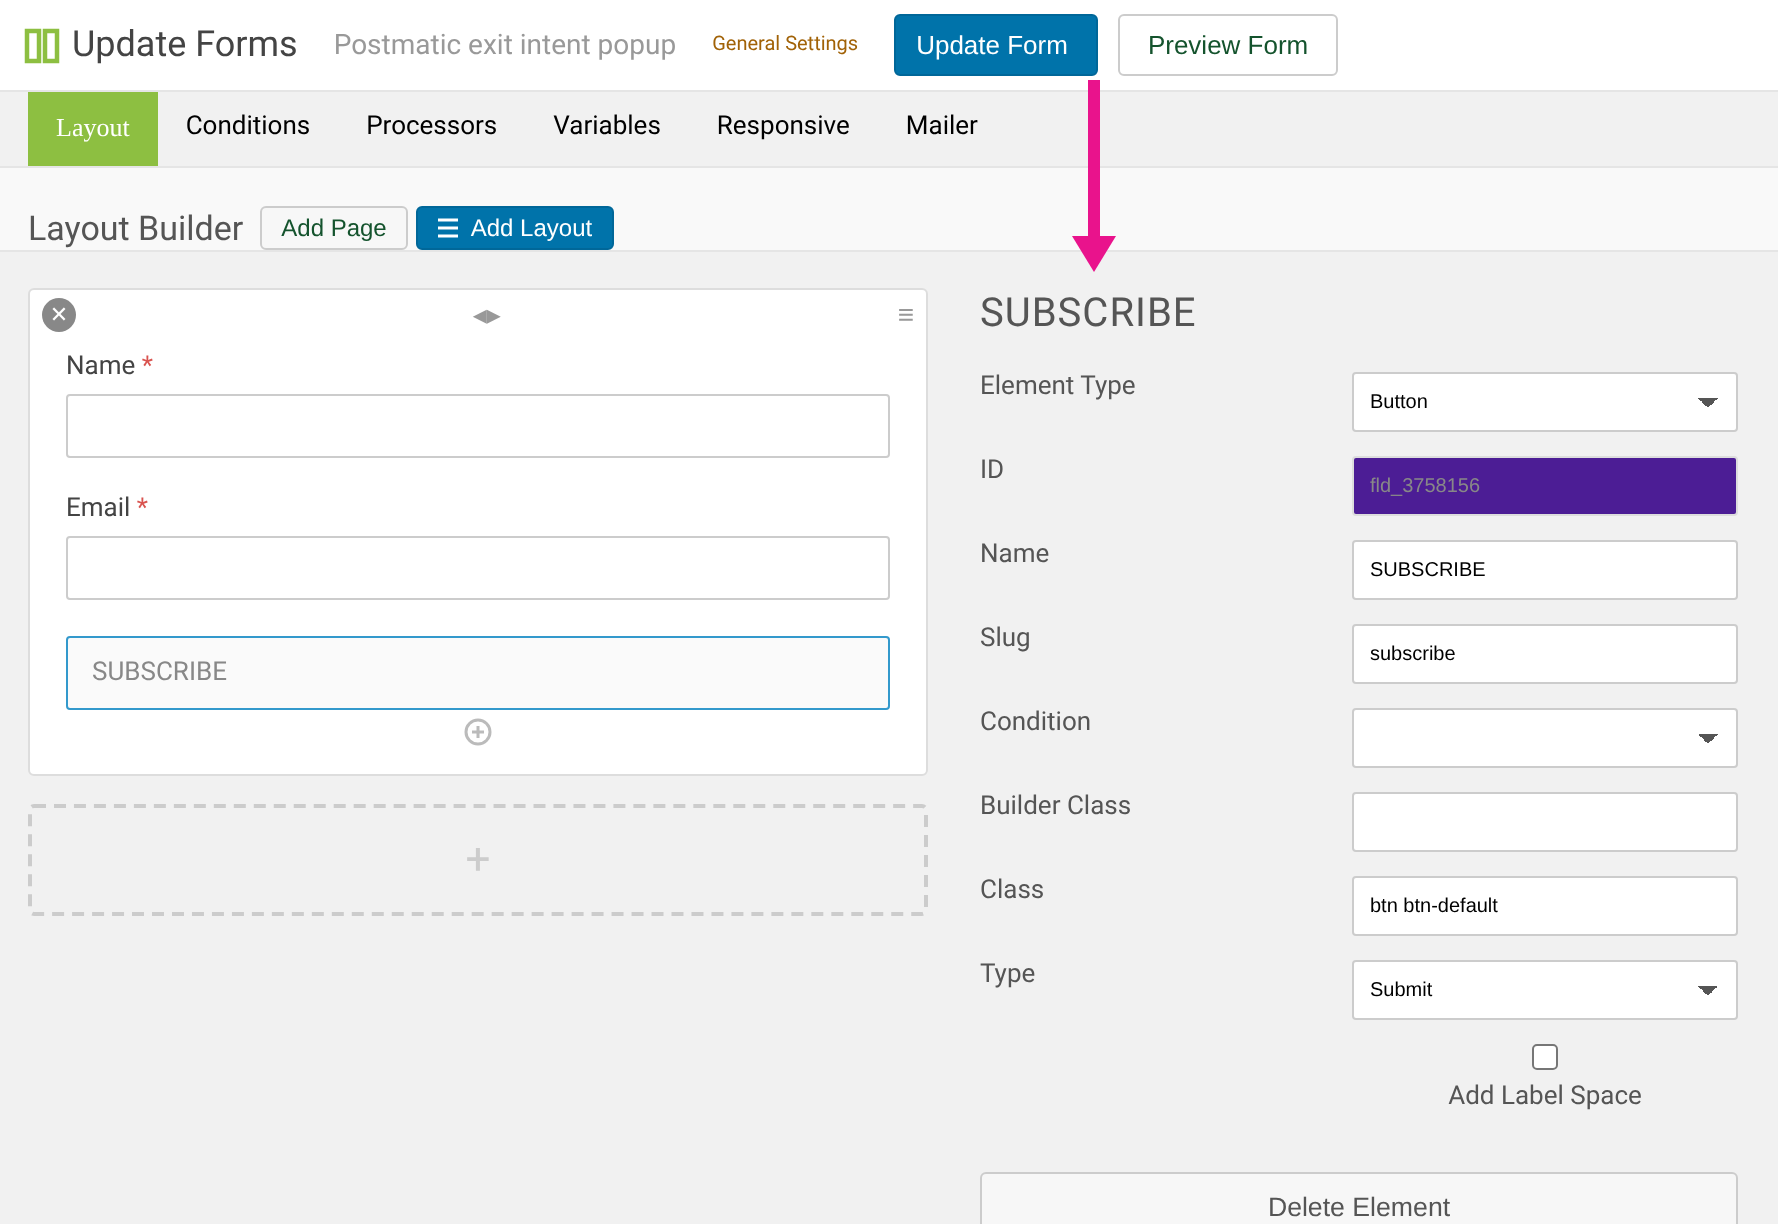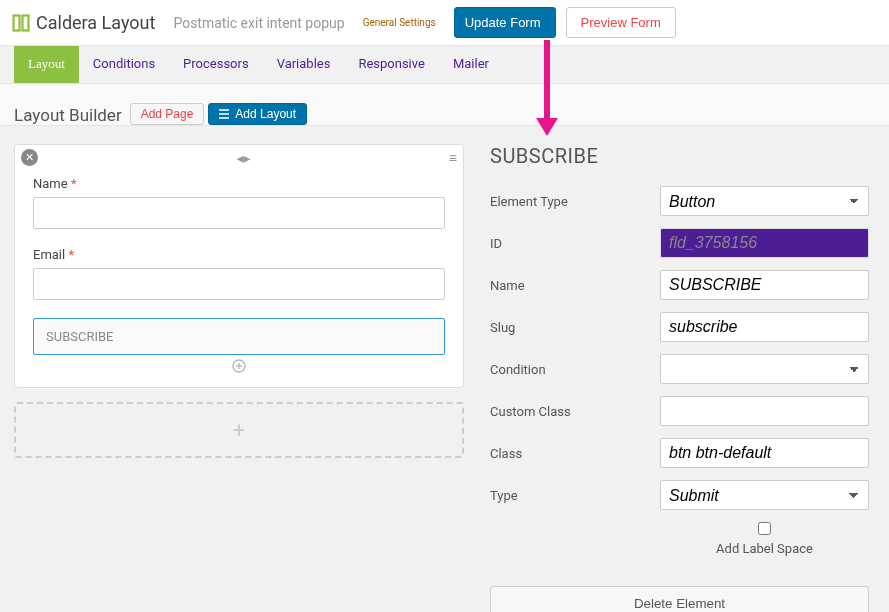--- a/index.html
+++ b/index.html
@@ -3,69 +3,69 @@
 <meta charset="utf-8">
 <style>
 * { box-sizing: border-box; margin: 0; padding: 0; }
 body { font-family: -apple-system, "Segoe UI", Roboto, Arial, sans-serif; font-size: 13px; color: #444; background: #f1f1f1; width: 889px; height: 612px; overflow: hidden; position: relative; }
 .topbar { display: flex; align-items: center; background: #fff; height: 46px; padding: 0 12px; border-bottom: 1px solid #e5e5e5; }
 .logo { display: flex; align-items: center; gap: 6px; margin-right: 18px; }
 .logo-icon { width: 18px; height: 18px; }
 .logo-text { font-size: 18px; color: #444; font-weight: 400; }
 .breadcrumb { color: #999; font-size: 14px; margin-right: 18px; }
 .breadcrumb-link { color: #a16207; font-size: 10px; margin-right: 18px; }
-.btn { border-radius: 3px; padding: 7px 14px; font-size: 13px; cursor: pointer; border: 1px solid #ccc; background: #f7f7f7; color: #ef4444; }
+.btn { border-radius: 3px; padding: 7px 14px; font-size: 13px; cursor: pointer; border: 1px solid #ccc; background: #f7f7f7; color: #14532d; }
 .btn-primary { background: #0073aa; color: #fff; border-color: #006799; padding-left: 10px; }
 .btn-outline { background: #fff; }
 .topbar .btn { margin-right: 10px; }
 .tabs { display: flex; background: #f1f1f1; border-bottom: 1px solid #e5e5e5; height: 38px; align-items: stretch; padding-left: 14px; }
-.tab { padding: 10px 14px; color: #4c1d95; font-size: 13px; cursor: pointer; }
+.tab { padding: 10px 14px; color: #000000; font-size: 13px; cursor: pointer; }
 .tab.active { background: #8dbf41; color: #fff; font-family: Liberation Serif, serif; }
 .subbar { display: flex; align-items: flex-end; background: #f9f9f9; height: 42px; padding: 0 14px; border-bottom: 1px solid #e5e5e5; gap: 4px; }
 .subbar-title { font-size: 17px; color: #555; font-weight: 400; margin-right: 4px; }
 .btn-sm { padding: 3px 10px; font-size: 12px; }
 .btn-add-element { background: #0073aa; color: #fff; border: 1px solid #006799; display: inline-flex; align-items: center; gap: 6px; }
 .main { display: flex; padding: 18px 14px; gap: 26px; }
 .left { flex: 0 0 450px; }
 .canvas-block { background: #fff; border: 1px solid #ddd; border-radius: 3px; position: relative; padding: 10px 18px 14px; }
 .handle-row { display: flex; justify-content: space-between; align-items: center; margin: -6px -12px 8px; color: #888; font-size: 14px; }
 .handle { color: #999; cursor: pointer; }
 .form-field { margin: 10px 0 18px; }
 .field-label { font-size: 13px; color: #444; margin-bottom: 6px; display: block; }
 .req { color: #d9534f; }
 .field-input { width: 100%; height: 32px; border: 1px solid #ccc; border-radius: 2px; padding: 0 8px; background: #fff; }
 .subscribe-field { border: 1px solid #3399cc; border-radius: 2px; padding: 10px 12px; color: #888; font-size: 13px; background: #fafafa; }
 .add-row { display: flex; justify-content: center; color: #bbb; margin: 4px 0 0; }
 .dropzone { margin-top: 14px; border: 2px dashed #ccc; border-radius: 3px; height: 56px; display: flex; align-items: center; justify-content: center; color: #ccc; font-size: 22px; }
 .right { flex: 1; padding-right: 6px; }
 .panel-title { font-size: 20px; color: #555; font-weight: 400; margin-bottom: 18px; letter-spacing: 0.5px; }
-.prop-row { display: flex; align-items: center; margin-bottom: 12px; }
+.prop-row { display: flex; margin-bottom: 12px; gap: 16px; }
 .prop-label { flex: 0 0 170px; font-size: 13px; color: #555; }
 .prop-control { flex: 1; }
-.prop-input, .prop-select { width: 100%; height: 30px; border: 1px solid #ccc; border-radius: 2px; padding: 0 8px; font-size: 16px; background: #fff; font-style: italic; }
+.prop-input, .prop-select { width: 100%; height: 30px; border: 1px solid #ccc; border-radius: 2px; padding: 0 8px; font-size: 10px; background: #fff; }
 .prop-input[readonly] { background: #4c1d95; color: #888; border-color: #ddd; }
 .prop-select { appearance: none; -webkit-appearance: none; background-image: linear-gradient(45deg, transparent 50%, #555 50%), linear-gradient(135deg, #555 50%, transparent 50%); background-position: calc(100% - 14px) 12px, calc(100% - 9px) 12px; background-size: 5px 5px; background-repeat: no-repeat; }
 .checkbox-row { display: flex; align-items: center; gap: 6px; font-size: 13px; color: #555; flex-direction: column; }
 .delete-btn { width: 100%; height: 34px; border: 1px solid #ccc; background: #f7f7f7; color: #555; border-radius: 3px; cursor: pointer; margin-top: 18px; }
 .close-circle { width: 17px; height: 17px; border-radius: 50%; background: #888; color: #fff; display: inline-flex; align-items: center; justify-content: center; font-size: 11px; }
 .arrow-annotation { position: absolute; left: 536px; top: 40px; pointer-events: none; }
 .arrow-shaft { width: 6px; height: 78px; background: #e9138c; margin-left: 8px; }
 .arrow-head { width: 0; height: 0; border-left: 11px solid transparent; border-right: 11px solid transparent; border-top: 18px solid #e9138c; }
 svg.icon-svg { display: block; }
 </style>
 </head>
 <body>
 
 <div class="topbar">
   <div class="logo">
     <svg class="logo-icon icon-svg" viewBox="0 0 24 24">
         <rect x="2" y="2" width="8" height="20" fill="none" stroke="#8dbf41" stroke-width="3"></rect>
         <rect x="14" y="2" width="8" height="20" fill="none" stroke="#8dbf41" stroke-width="3"></rect>
       </svg>
-    <span class="logo-text">Caldera Layout</span>
+    <span class="logo-text">Update Forms</span>
   </div>
   <span class="breadcrumb">Postmatic exit intent popup</span>
   <span class="breadcrumb-link">General Settings</span>
   <button class="btn btn-primary">Update Form</button>
   <button class="btn btn-outline">Preview Form</button>
 </div>
 
 <div class="tabs">
   <div class="tab active">Layout</div>
   <div class="tab">Conditions</div>
@@ -142,21 +142,21 @@
       <div class="prop-label">Slug</div>
       <div class="prop-control"><input class="prop-input" value="subscribe" style=""></div>
     </div>
 
     <div class="prop-row">
       <div class="prop-label">Condition</div>
       <div class="prop-control"><select class="prop-select"><option></option></select></div>
     </div>
 
     <div class="prop-row">
-      <div class="prop-label">Custom Class</div>
+      <div class="prop-label">Builder Class</div>
       <div class="prop-control"><input class="prop-input" value="" style=""></div>
     </div>
 
     <div class="prop-row">
       <div class="prop-label">Class</div>
       <div class="prop-control"><input class="prop-input" value="btn btn-default" style=""></div>
     </div>
 
     <div class="prop-row">
       <div class="prop-label">Type</div>

